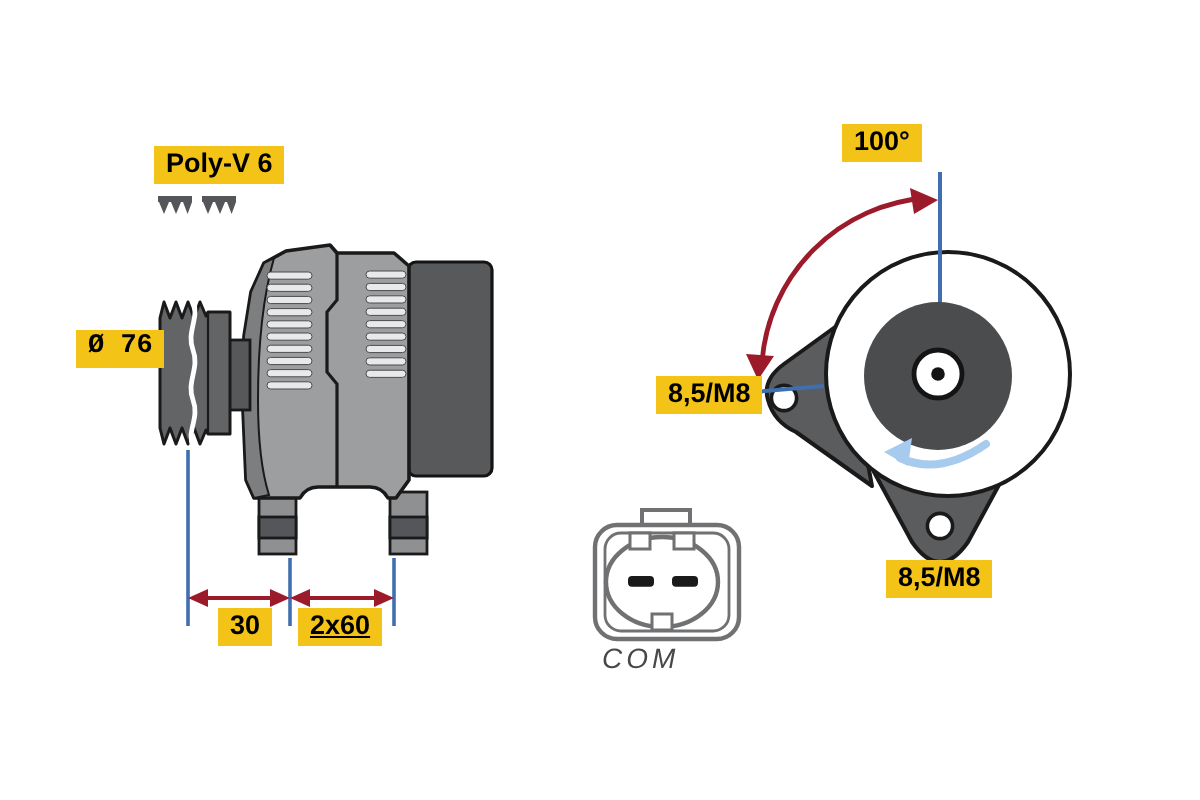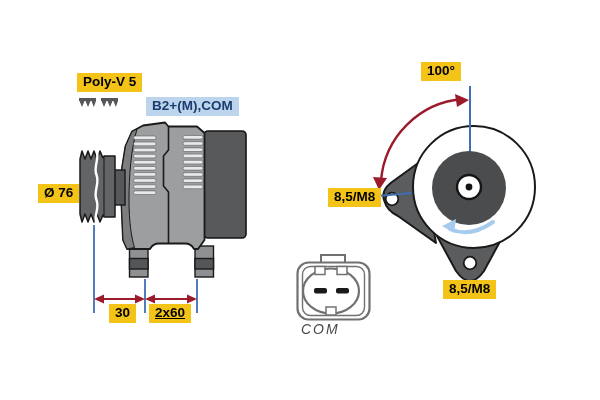--- a/index.html
+++ b/index.html
@@ -136,23 +136,22 @@
         <rect x="337" y="266.5" width="10" height="8"></rect>
         <rect x="326" y="307" width="10" height="8"></rect>
       </g>
       <g fill="#1a1a1a">
         <rect x="314" y="288" width="13" height="5.4" rx="2"></rect>
         <rect x="336" y="288" width="13" height="5.4" rx="2"></rect>
       </g>
     </g>
   </svg>
 
-  <div class="lbl yellow" style="left:77px;  top:73px;">Poly-V 5</div>
-  <div class="lbl blue" style="left:146px; top:97px;">B2+(M),COM</div>
-  <div class="lbl yellow" style="left:38px;  top:184px;">Ø 76</div>
+  <div class="lbl yellow" style="left:77px;  top:73px;">Poly-V 6</div>
+  <div class="lbl yellow" style="left:38px;  top:165px;font-family:Liberation Mono, monospace;">Ø 76</div>
   <div class="lbl yellow" style="left:109px; top:304px;">30</div>
   <div class="lbl yellow" style="left:149px; top:304px;text-decoration:underline;">2x60</div>
   <div class="lbl yellow" style="left:421px; top:62px;">100°</div>
   <div class="lbl yellow" style="left:328px; top:188px;">8,5/M8</div>
   <div class="lbl yellow" style="left:443px; top:280px;">8,5/M8</div>
   <div class="lbl plain" style="left:301px; top:321px;font-style:italic;">COM</div>
 
 </div>
 
 </body></html>

